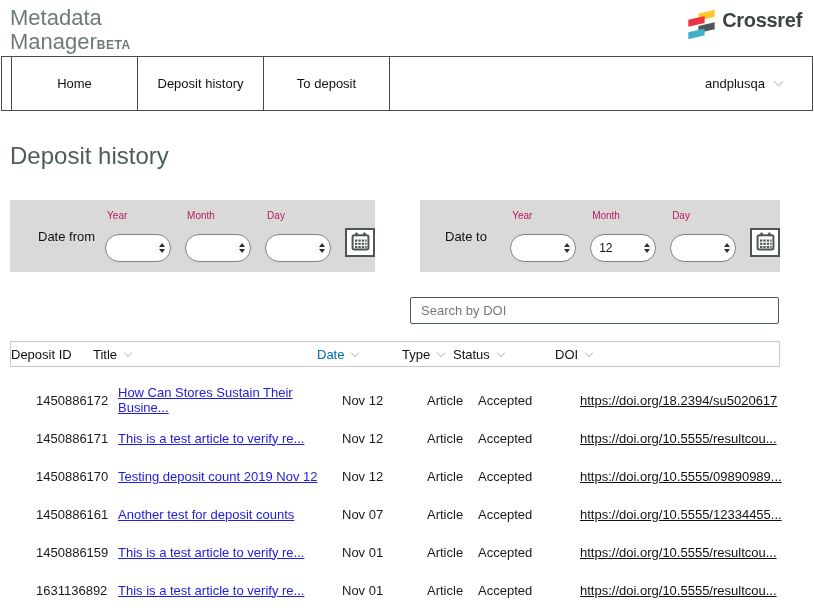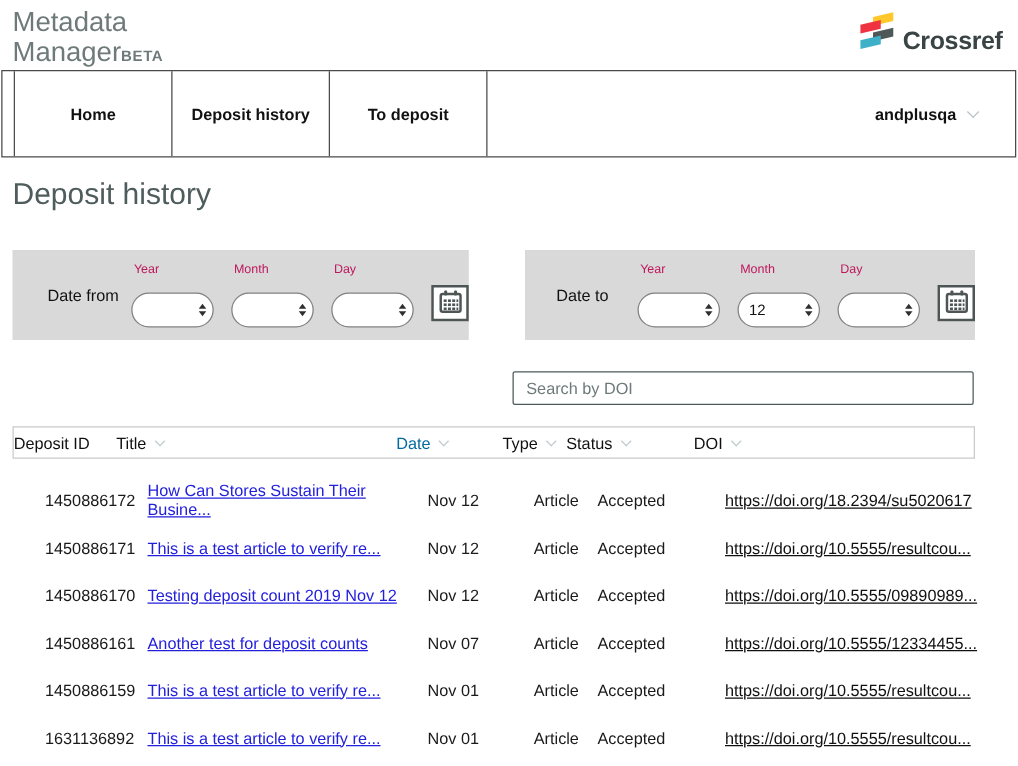--- a/index.html
+++ b/index.html
@@ -5,26 +5,26 @@
   * { margin:0; padding:0; box-sizing:border-box; }
   html,body { background:#fff; }
   body { font-family:"Liberation Sans", sans-serif; color:#1a1a1a; }
   .page { position:relative; width:814px; height:613px; overflow:hidden; background:#fff; }
 
   
   .brandblock { position:absolute; left:10px; top:6px; color:#6e7a7a; line-height:1.08; }
   .brandblock .l1 { font-size:22px; }
   .brandblock .l2 { font-size:22px; }
   .brandblock .beta { font-size:12px; font-weight:bold; letter-spacing:.5px; margin-left:0; }
-  .crossref { position:absolute; right:12px; top:9px; display:flex; align-items:flex-end; gap:7px; }
+  .crossref { position:absolute; right:12px; top:9px; display:flex; align-items:flex-start; gap:7px; }
   .crossref .wordmark { font-size:20px; font-weight:bold; color:#3b4444; letter-spacing:-0.3px; }
 
   
-  .nav { position:absolute; left:1px; right:1px; top:56px; height:70px;
-         border:1px solid #4a4a4a; display:flex; align-items:stretch; background:#fff;font-weight:bold; }
+  .nav { position:absolute; left:1px; right:1px; top:56px; height:55px;
+         border:1px solid #4a4a4a; display:flex; align-items:stretch; background:#fff; }
   .nav .sliver { width:10px; border-right:1px solid #4a4a4a; }
   .nav .tab { width:126px; border-right:1px solid #4a4a4a; display:flex; align-items:center; justify-content:center;
               font-size:13px; color:#111; cursor:pointer; }
   .nav .spacer { flex:1; }
   .nav .user { display:flex; align-items:center; gap:10px; padding-right:30px; font-size:13px; color:#111; cursor:pointer; }
   .chev { display:inline-block; width:7px; height:7px; border:solid #b9c2c6; border-width:0 1.5px 1.5px 0;
           transform:rotate(45deg); margin-top:-4px; }
 
   
   .pagetitle { position:absolute; left:10px; top:142px; font-size:24px; color:#4e5c5c; font-weight:400; }

